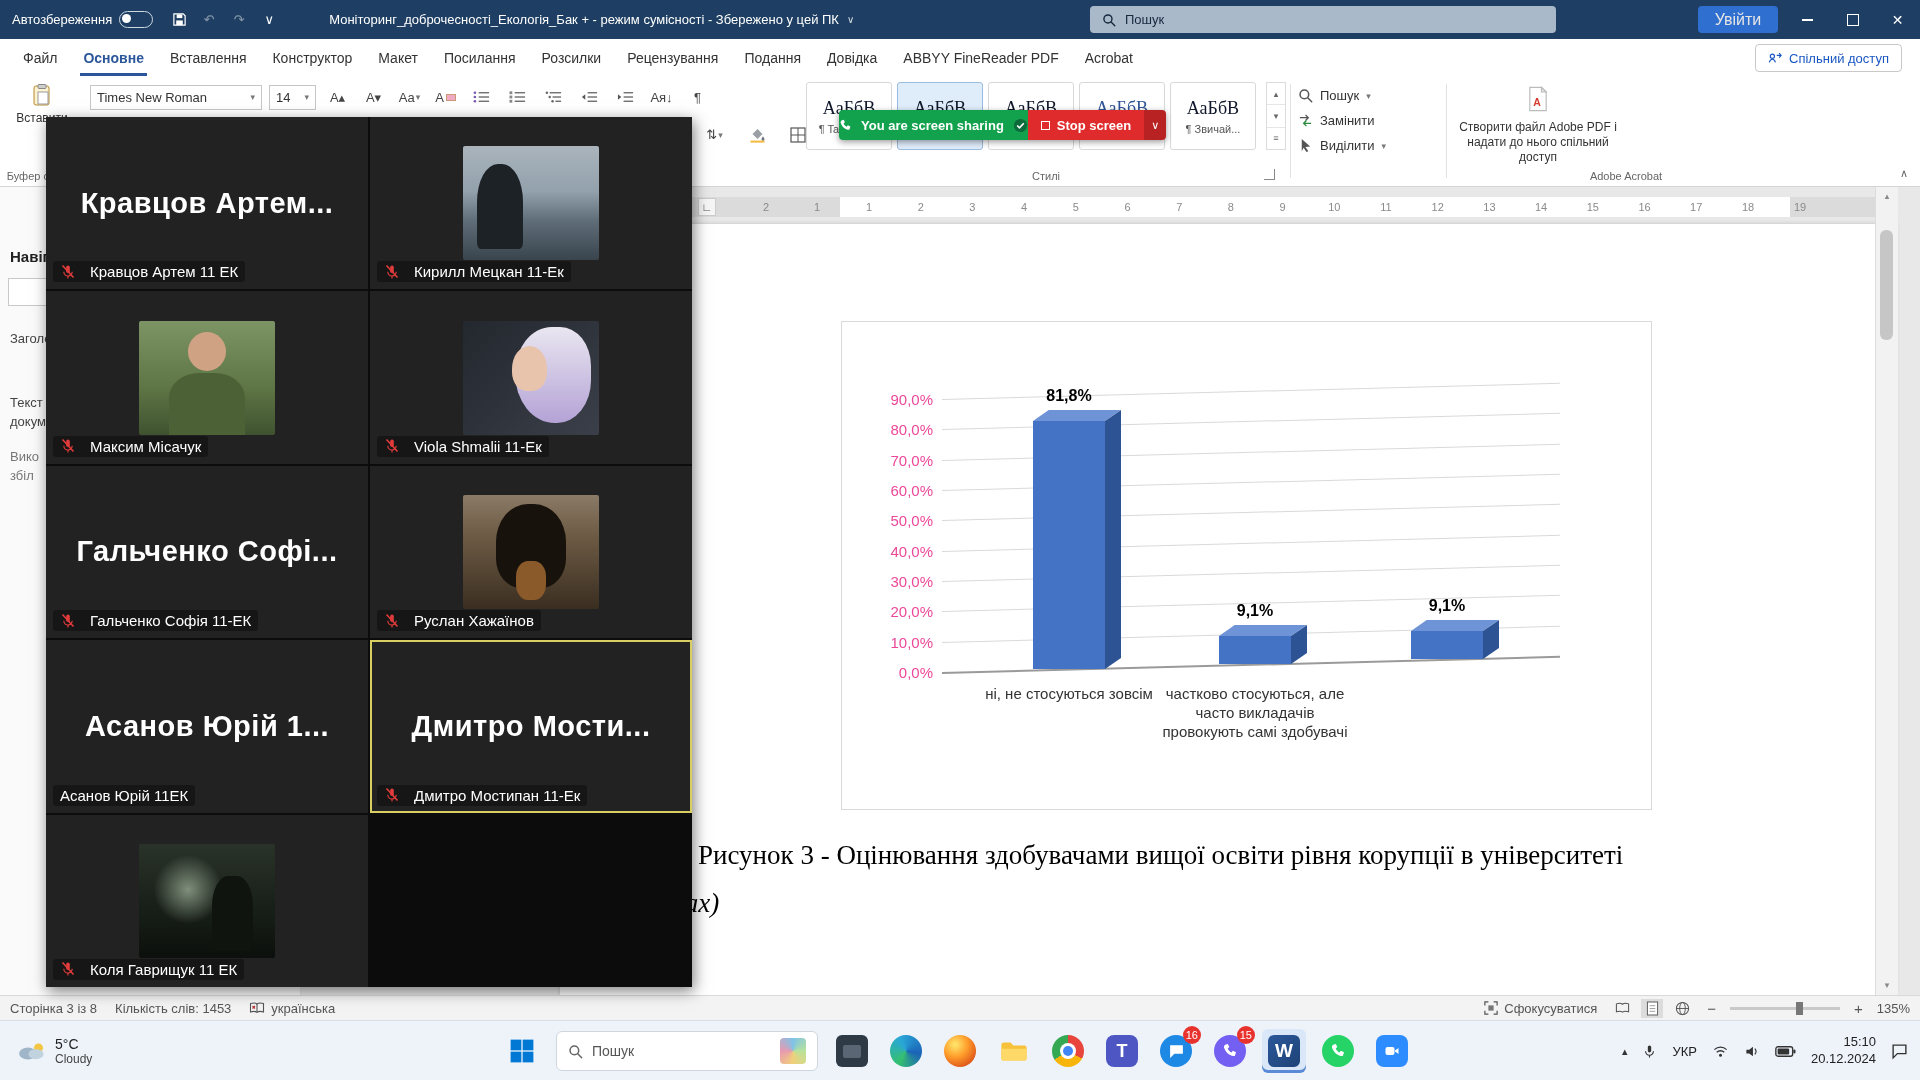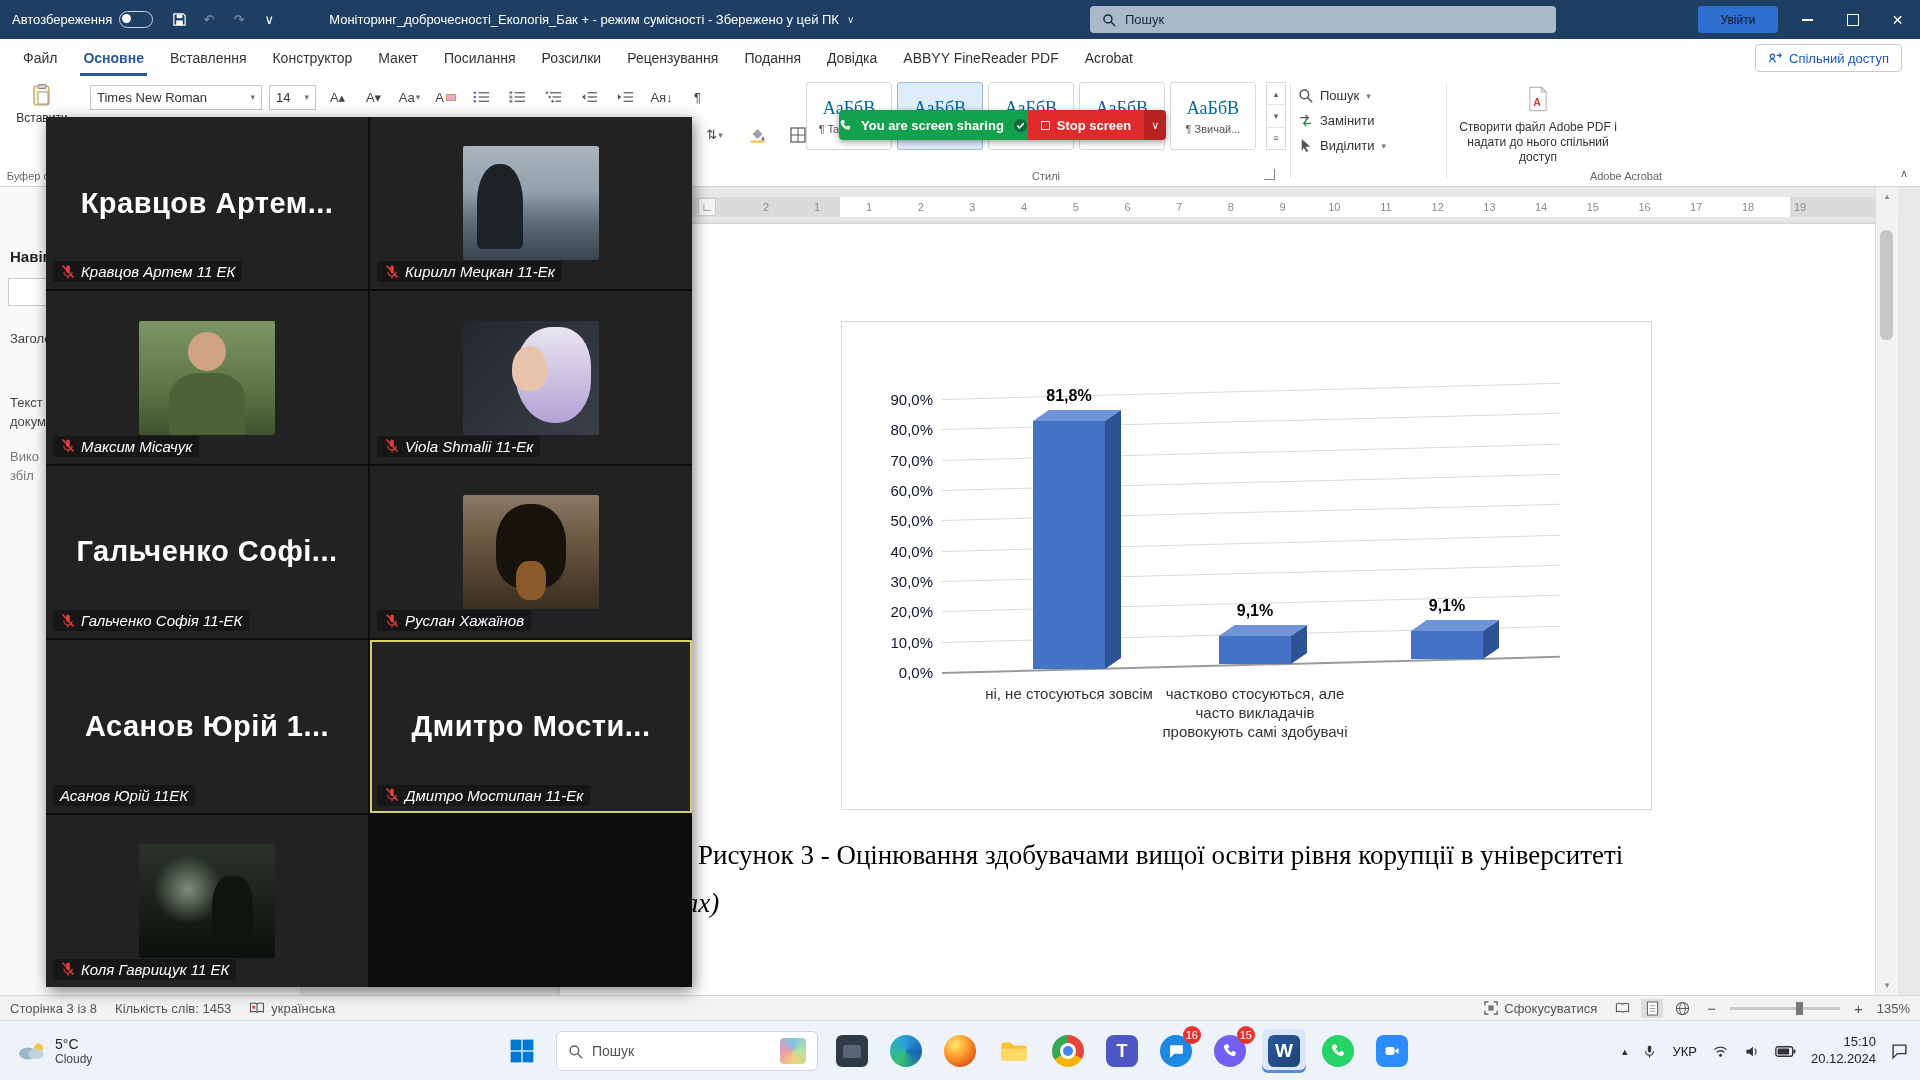--- a/index.html
+++ b/index.html
@@ -9,21 +9,21 @@
   
   .titlebar{position:absolute;top:0;left:0;right:0;height:39px;background:var(--titlebar,#1e3f63);display:flex;align-items:center;color:#fff;font-size:13px;z-index:12;}
   .autosave{display:flex;align-items:center;gap:7px;padding-left:12px;}
   .toggle{width:32px;height:15px;border:1px solid #cdd7e2;border-radius:9px;position:relative;}
   .knob{position:absolute;left:2px;top:2px;width:9px;height:9px;border-radius:50%;background:#fff;}
   .tb-icons{display:flex;gap:2px;margin-left:12px;}
   .tb-icon{width:28px;height:28px;display:flex;align-items:center;justify-content:center;color:#fff;border-radius:3px;}
   .tb-icon.dim{opacity:.45}
   .tb-title{margin-left:46px;white-space:nowrap;display:flex;align-items:center;gap:8px;}
   .tb-search{position:absolute;left:1090px;top:6px;width:466px;height:27px;background:#a9b9ca;border-radius:4px;display:flex;align-items:center;gap:9px;padding:0 12px;color:#17293f;box-sizing:border-box;}
-  .signin{position:absolute;left:1698px;top:6px;width:80px;height:27px;background:#2f6fd0;color:#0f172a;border:none;border-radius:4px;font-size:12px;font-family:"Liberation Sans",sans-serif;}
+  .signin{position:absolute;left:1698px;top:6px;width:80px;height:27px;background:#2f6fd0;color:#e5e5e5;border:none;border-radius:4px;font-size:16px;font-family:"Liberation Sans",sans-serif;}
   .winctls{position:absolute;right:0;top:0;height:39px;display:flex;}
   .winctl{width:45px;height:39px;display:flex;align-items:center;justify-content:center;color:#fff;font-size:14px;}
   .min-bar{width:11px;height:2px;background:#fff;}
   .max-box{width:10px;height:10px;border:1.4px solid #fff;}
 
   
   .tabsrow{position:absolute;top:39px;left:0;right:0;height:37px;background:#fff;display:flex;align-items:stretch;padding-left:10px;z-index:6;}
   .rtab{padding:0 13px;font-size:14px;color:#333;display:flex;align-items:center;position:relative;white-space:nowrap;}
   .rtab.active{color:var(--accent,#2b579a);font-weight:bold;}
   .rtab.active::after{content:"";position:absolute;left:10px;right:10px;bottom:0;height:3px;background:var(--accent,#2b579a);}
@@ -37,21 +37,21 @@
   .rib-row1{position:absolute;left:90px;top:8px;display:flex;align-items:center;gap:7px;height:26px;}
   .combo{height:25px;border:1px solid #c6c6c6;background:#fff;display:flex;align-items:center;justify-content:space-between;padding:0 6px;font-size:13px;color:#333;box-sizing:border-box;gap:4px;}
   .combo.font{width:172px}.combo.size{width:47px}
   .tri{font-size:9px;color:#777;}
   .ribbtn{min-width:25px;height:25px;display:flex;align-items:center;justify-content:center;font-size:13px;color:#444;gap:1px;padding:0 2px;}
   .eraser{width:8px;height:5px;background:#f2a9c4;border:1px solid #c97;margin-left:1px;}
   .rib-row2frag{position:absolute;left:700px;top:46px;display:flex;gap:14px;align-items:center;}
   .grp-styles{position:absolute;left:806px;top:6px;display:flex;gap:5px;align-items:flex-start;}
   .style-card{width:86px;height:68px;border:1px solid #d8d8d8;border-radius:3px;background:#fff;display:flex;flex-direction:column;align-items:center;justify-content:center;gap:4px;box-sizing:border-box;}
   .style-card.selected{background:#dfecfa;border-color:#9cbbe0;}
-  .preview{font-family:"Liberation Serif",serif;font-size:18px;color:#0369a1;}
+  .preview{font-family:"Liberation Serif",serif;font-size:18px;color:#0f172a;}
   .preview.heading{color:#2f5496;}
   .slabel{font-size:11px;color:#555;white-space:nowrap;}
   .gal-arrows{display:flex;flex-direction:column;width:20px;height:68px;border:1px solid #dcdcdc;box-sizing:border-box;}
   .gal-arrows span{flex:1;display:flex;align-items:center;justify-content:center;font-size:9px;color:#666;border-bottom:1px solid #e6e6e6;}
   .gal-arrows span:last-child{border-bottom:none;}
   .vsep{position:absolute;top:8px;bottom:8px;width:1px;background:#e2e2e2;}
   .grp-edit{position:absolute;left:1298px;top:12px;display:flex;flex-direction:column;gap:10px;}
   .edit-item{display:flex;align-items:center;gap:7px;font-size:13px;color:#333;}
   .edit-item svg{width:15px;height:15px;}
   .grp-acrobat{position:absolute;left:1458px;top:8px;display:flex;gap:16px;}
@@ -71,21 +71,21 @@
   .rnum{position:absolute;top:7px;font-size:11px;color:#8a8a8a;transform:translateX(-50%);}
   .tabsel{position:absolute;left:138px;top:4px;width:18px;height:18px;background:#f6f6f6;border:1px solid #ccc;font-size:11px;color:#555;display:flex;align-items:center;justify-content:center;box-sizing:border-box;}
   .page{position:absolute;left:560px;top:38px;width:1336px;height:771px;background:#fff;box-shadow:0 0 4px rgba(0,0,0,.18);}
   .vscroll{position:absolute;right:0;top:0;width:22px;height:809px;background:#f2f2f2;border-left:1px solid #ddd;}
   .vthumb{position:absolute;left:4px;top:44px;width:13px;height:110px;background:#c6c6c6;border-radius:6px;}
   .varrow{position:absolute;left:0;width:22px;height:20px;display:flex;align-items:center;justify-content:center;font-size:9px;color:#888;}
 
   
   .chartbox{position:absolute;left:281px;top:97px;width:809px;height:487px;border:1px solid #d9d9d9;background:#fff;}
   .chart-yaxis{position:absolute;left:0;top:0;width:95px;height:100%;}
-  .ytick{position:absolute;right:4px;transform:translateY(-50%);font-size:15px;color:#0f172a;}
+  .ytick{position:absolute;right:4px;transform:translateY(-50%);font-size:15px;color:#ec4899;}
   .chart-grid{position:absolute;left:100px;top:0;width:618px;height:100%;transform:skewY(-1.5deg);transform-origin:0 0;}
   .gline{position:absolute;left:0;width:100%;height:1px;background:#d9d9d9;}
   .gline.base{background:#9a9a9a;height:2px;}
   .chart-plot{position:absolute;inset:0;}
   .bar3d{position:absolute;width:72px;z-index:2;}
   .bface{position:absolute;inset:0;background:var(--bar-front,#4472c4);}
   .btop{position:absolute;bottom:100%;left:0;width:72px;height:11px;background:var(--bar-top,#6e93d7);transform:skewX(-55deg);transform-origin:0 100%;}
   .bside{position:absolute;left:100%;top:0;width:16px;height:100%;background:var(--bar-side,#2d5394);transform:skewY(-34.5deg);transform-origin:0 0;}
   .vlabel{position:absolute;width:84px;text-align:center;font-size:16px;font-weight:bold;color:#000;z-index:3;}
   .clabel{position:absolute;width:192px;text-align:center;font-size:15px;color:#333;line-height:19px;z-index:3;}
@@ -135,21 +135,21 @@
   .tray{position:absolute;right:0;top:0;height:100%;display:flex;align-items:center;gap:15px;padding-right:12px;font-size:13px;color:#222;}
   .clock{text-align:right;font-size:13px;line-height:1.3;color:#222;}
   .trayglyph{font-size:11px;color:#333;}
 
   
   .zoomoverlay{position:absolute;left:46px;top:117px;width:646px;height:870px;background:#0c0c0c;z-index:40;display:grid;grid-template-columns:1fr 1fr;grid-auto-rows:1fr;gap:2px;box-shadow:2px 4px 14px rgba(0,0,0,.5);}
   .tile{position:relative;background:#222;overflow:hidden;display:flex;align-items:center;justify-content:center;}
   .tile.active{outline:2px solid var(--active-tile,#d8ce62);outline-offset:-2px;}
   .tile.speaking::after{content:"";position:absolute;left:0;right:0;bottom:0;height:4px;background:var(--speaking,#e8b90f);}
   .tile-name{color:#fff;font-size:29px;font-weight:bold;letter-spacing:.5px;white-space:nowrap;}
-  .tile-label{position:absolute;left:7px;bottom:7px;display:flex;align-items:center;gap:5px;color:#fff;font-size:15px;background:rgba(0,0,0,.35);padding:2px 7px;border-radius:3px;z-index:5;font-style:italic;}
+  .tile-label{position:absolute;left:7px;bottom:7px;display:flex;align-items:center;gap:14px;color:#fff;font-size:15px;background:rgba(0,0,0,.35);padding:2px 7px;border-radius:3px;z-index:5;}
   .micm{width:16px;height:16px;display:flex;}
   .photo{width:136px;height:114px;position:relative;border-radius:2px;overflow:hidden;}
   .photo.sea{background:linear-gradient(180deg,#aab4bc 0%,#93a1ac 40%,#606e79 65%,#39444d 100%);}
   .photo.sea::before{content:"";position:absolute;left:10%;top:16%;width:34%;height:74%;background:#1d2227;border-radius:45% 45% 8% 8%;}
   .photo.green{background:linear-gradient(180deg,#7d9464 0%,#5d7444 60%,#3f5230 100%);}
   .photo.green::before{content:"";position:absolute;left:36%;top:10%;width:28%;height:34%;background:#cfa284;border-radius:50%;}
   .photo.green::after{content:"";position:absolute;left:22%;top:46%;width:56%;height:54%;background:#4c6136;border-radius:40% 40% 0 0;}
   .photo.violet{background:linear-gradient(135deg,#23272e 0%,#3a3f49 100%);}
   .photo.violet::before{content:"";position:absolute;right:6%;top:6%;width:56%;height:84%;background:linear-gradient(180deg,#e9e6f0,#b4a2d6);border-radius:50% 42% 46% 54%;}
   .photo.violet::after{content:"";position:absolute;right:38%;top:22%;width:26%;height:40%;background:#e8c4ad;border-radius:50% 50% 42% 42%;}

